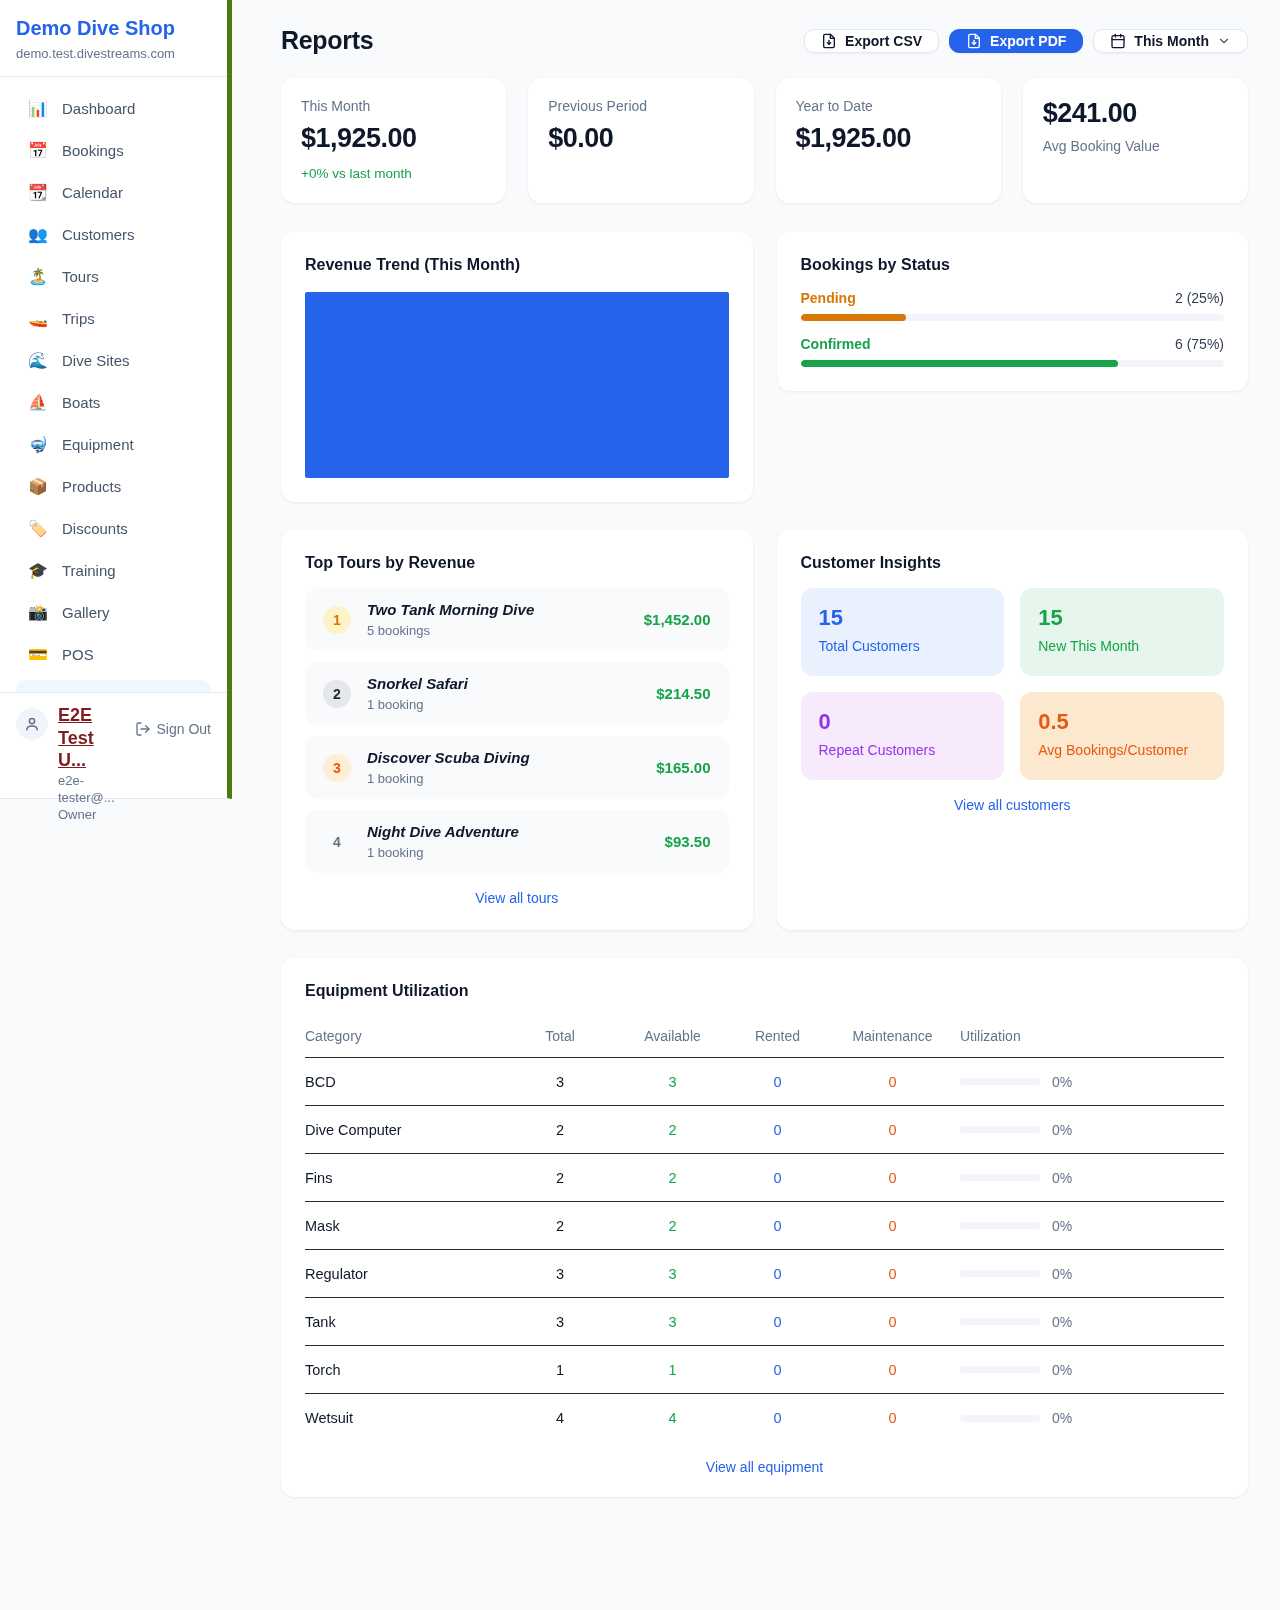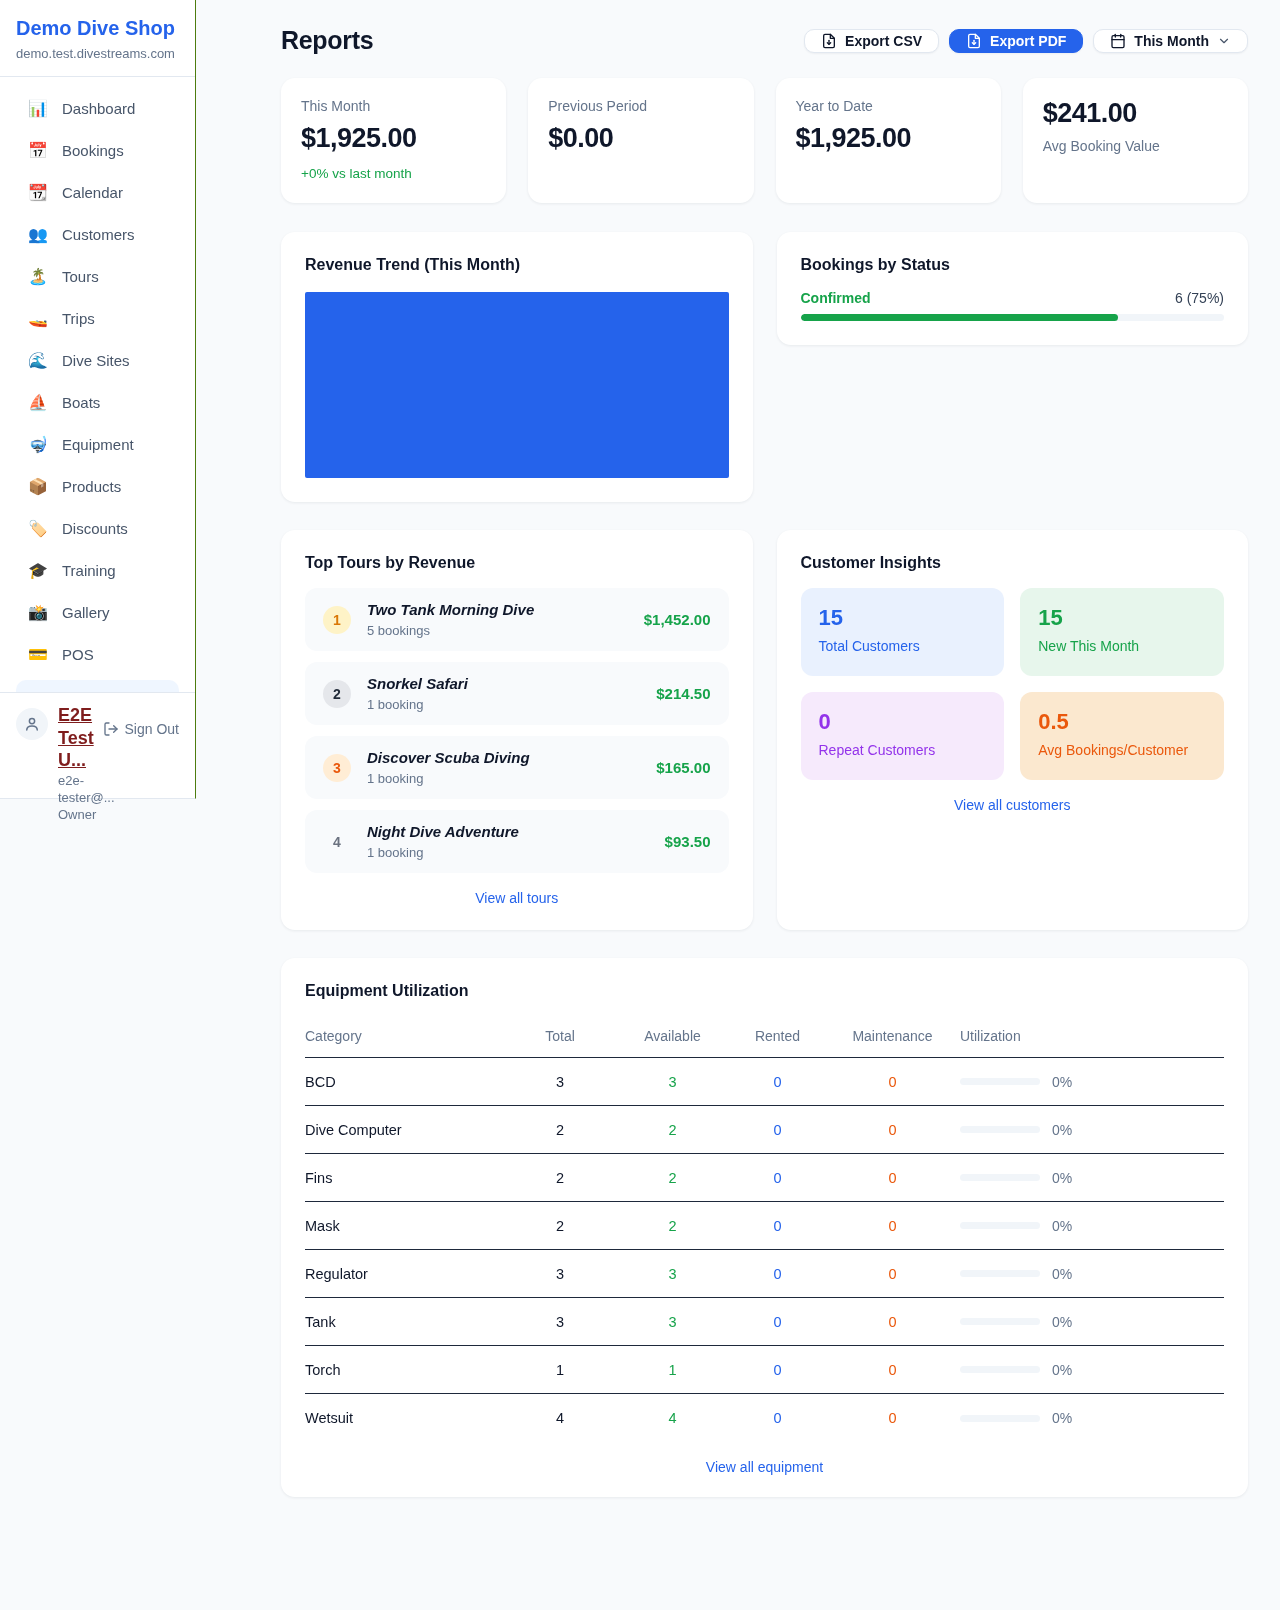--- a/index.html
+++ b/index.html
@@ -7,23 +7,23 @@
   body {
     font-family: "Liberation Sans", sans-serif;
     background: #f8fafc;
     color: #0f172a;
     position: relative;
     overflow: hidden;
   }
   
   .sidebar {
     position: absolute; left: 0; top: 0;
-    width: 196px; height: 799px;
+    width: 232px; height: 799px;
     background: #fff;
-    border-right: 1px solid #4d7c0f;
+    border-right: 5px solid #4d7c0f;
     border-bottom: 1px solid #e2e8f0;
     display: flex; flex-direction: column;
   }
   .brand { padding: 17px 16px 15px; border-bottom: 1px solid #e2e8f0; }
   .brand-name { font-size: 20px; font-weight: 700; color: #2563eb; margin-bottom: 6px; }
   .brand-domain { font-size: 13px; color: #64748b; }
   .nav { padding: 15px 12px 0; flex: 1; }
   .nav-item {
     display: flex; align-items: center; gap: 14px;
     padding: 7px 16px; margin-bottom: 9px;
@@ -281,20 +281,29 @@
 
   <div class="two-col align-start">
     <section class="card">
       <h2 class="card-title">Revenue Trend (This Month)</h2>
       <div class="chart-rect"></div>
     </section>
     <section class="card">
       <h2 class="card-title">Bookings by Status</h2>
       <div class="status-row">
         <div class="status-head">
+          <span class="status-label" style="color: rgb(217, 119, 6);">Pending</span>
+          <span class="status-value">2 (25%)</span>
+        </div>
+        <div class="track">
+          <div class="fill" style="width: 25%; background: rgb(217, 119, 6);"></div>
+        </div>
+      </div>
+      <div class="status-row">
+        <div class="status-head">
           <span class="status-label" style="color: rgb(22, 163, 74);">Confirmed</span>
           <span class="status-value">6 (75%)</span>
         </div>
         <div class="track">
           <div class="fill" style="width: 75%; background: rgb(22, 163, 74);"></div>
         </div>
       </div>
     </section>
   </div>
 

